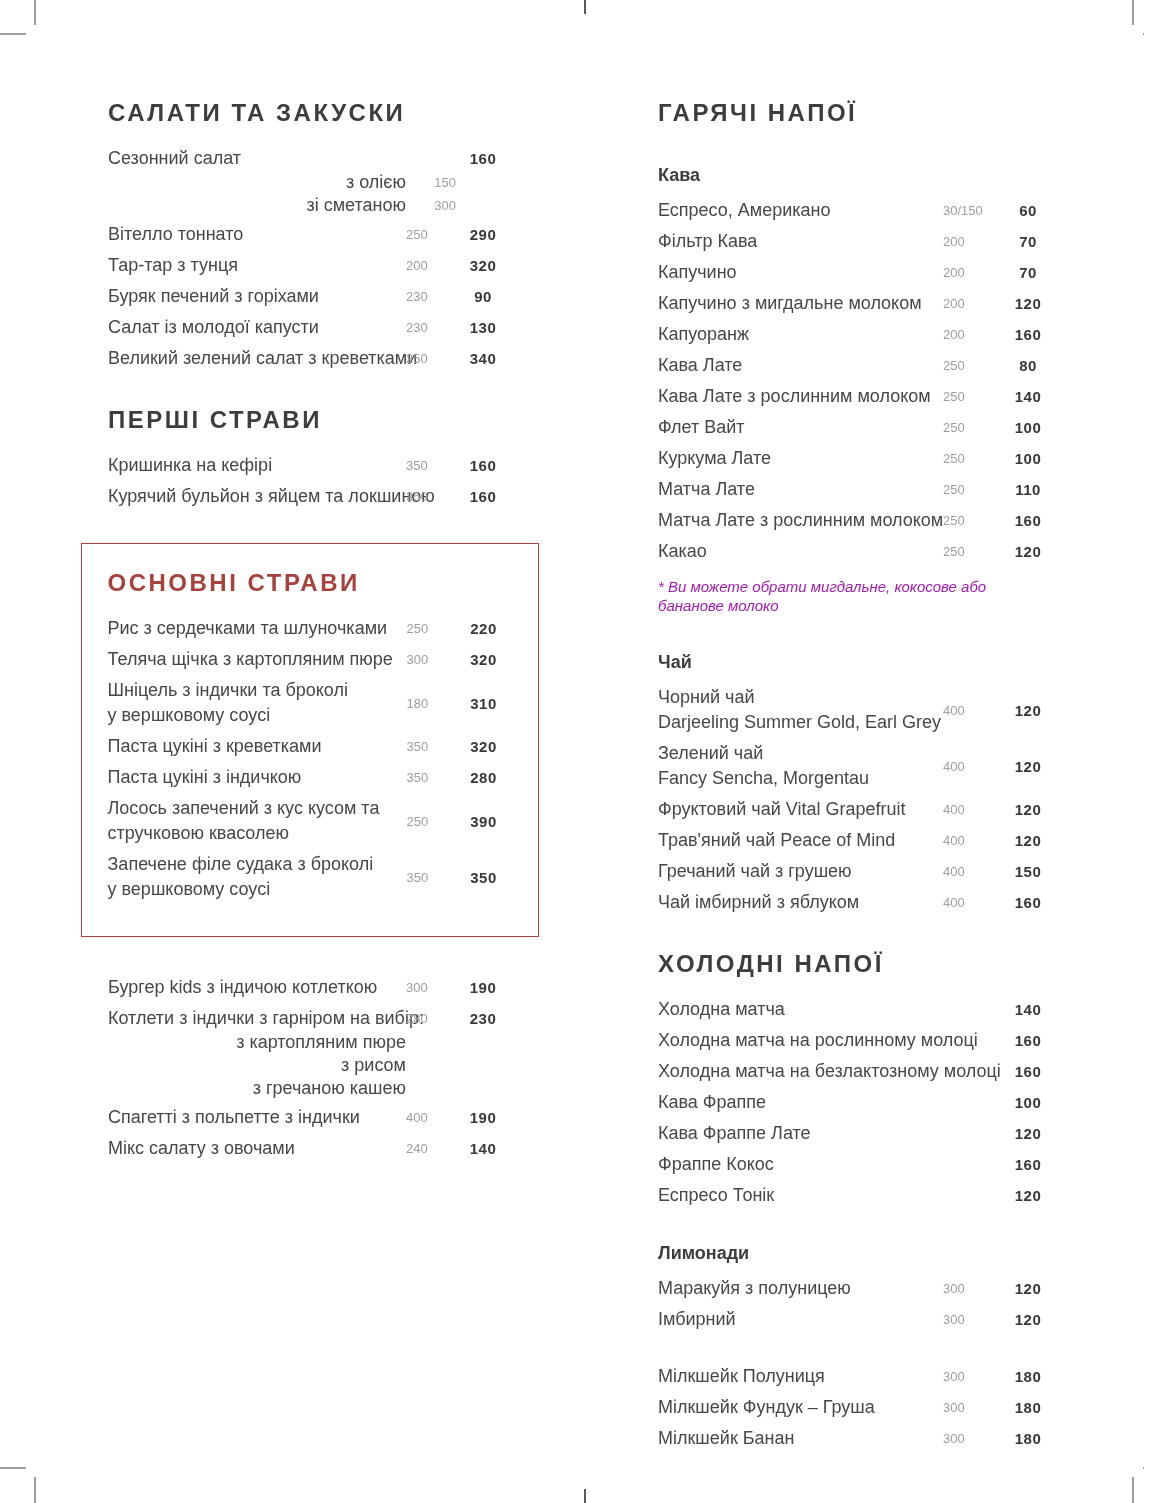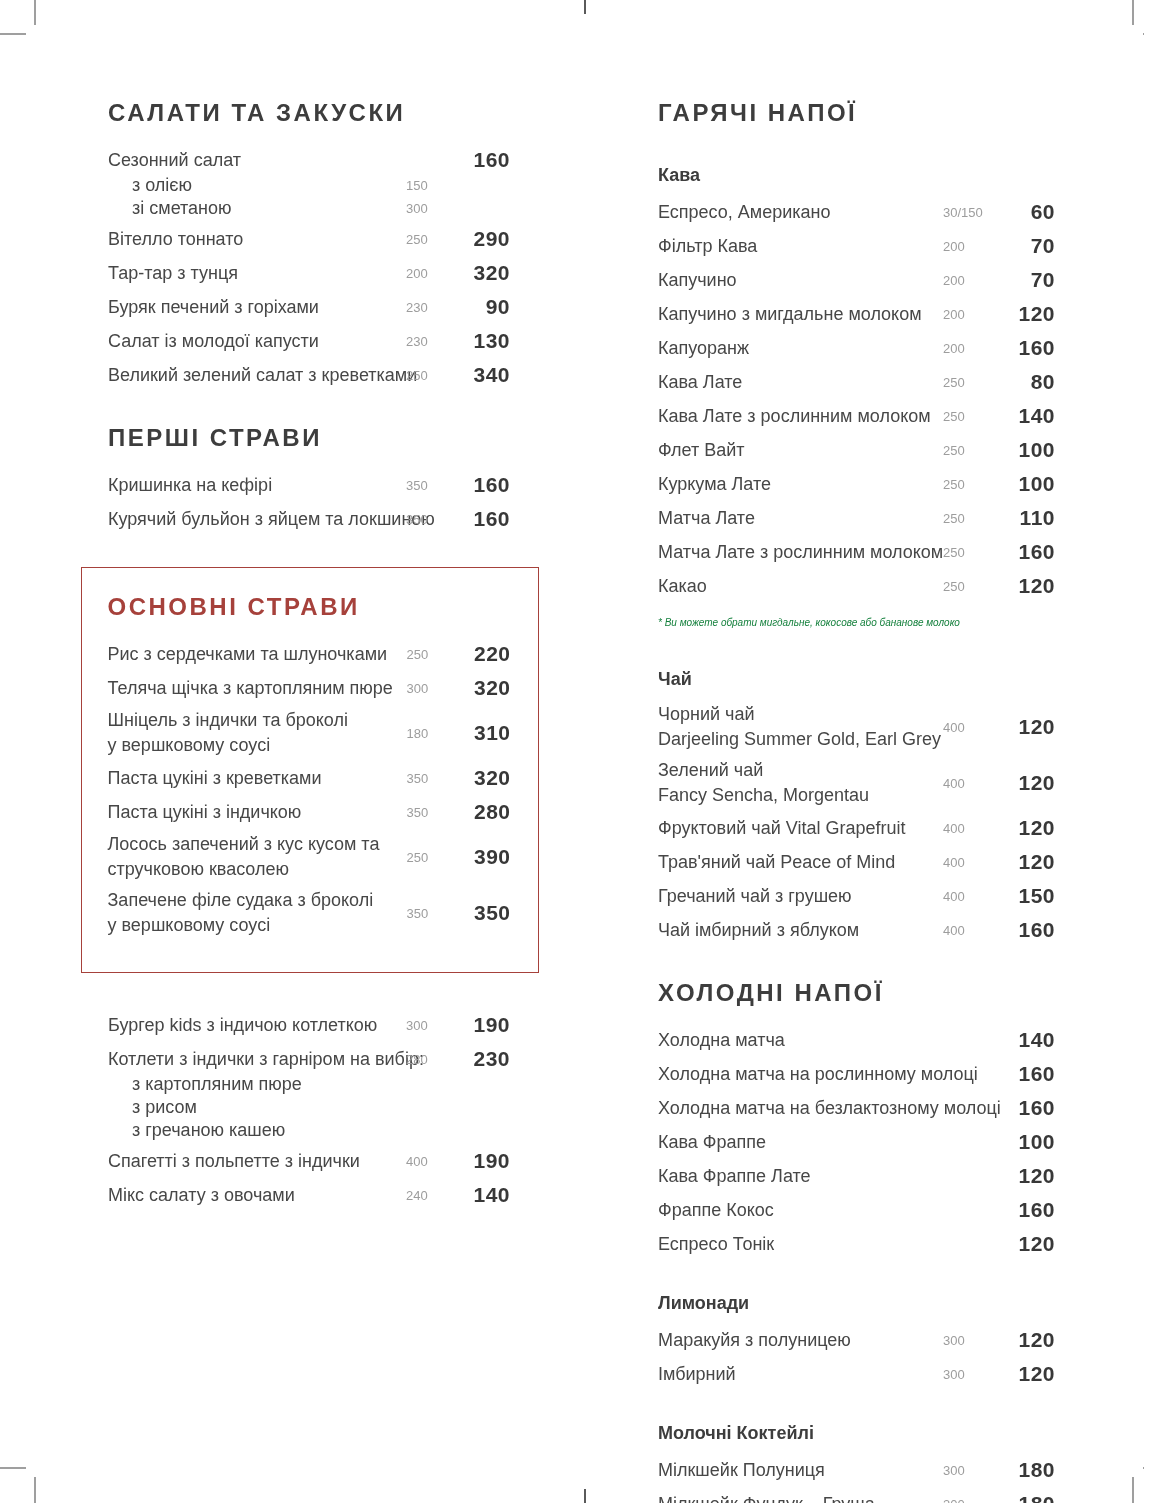--- a/index.html
+++ b/index.html
@@ -66,35 +66,35 @@
     white-space:nowrap;
   }
   .row .name .line2{margin-top:4px;}
   .row .weight{
     width:58px;flex-shrink:0;
     font-size:13px;color:var(--weight);text-align:left;
   }
   .col-left .row .weight{width:50px;}
   .row .price{
     width:54px;flex-shrink:0;
-    font-size:21px;font-weight:700;color:var(--price);text-align:right;
+    font-size:15px;font-weight:700;color:var(--price);text-align:center;
     letter-spacing:0.5px;
   }
-  .sub-row{display:flex;align-items:center;margin-bottom:2px;}
+  .sub-row{display:flex;align-items:center;margin-bottom:2px;text-align:right;}
   .sub-row .name{
     flex:1;min-width:0;padding-left:24px;
     font-size:18px;line-height:21px;color:var(--item);white-space:nowrap;
   }
   .sub-row .weight{width:58px;flex-shrink:0;font-size:13px;color:var(--weight);}
   .col-left .sub-row .weight{width:50px;}
   .sub-row .price{width:54px;flex-shrink:0;}
   .sub-group{margin-bottom:8px;}
   .note{
-    font-style:italic;font-size:10px;line-height:19px;
-    color:#15803d;margin-top:15px;
+    font-style:italic;font-size:15px;line-height:19px;
+    color:#a21caf;margin-top:15px;
   }
 </style>
 </head>
 <body>
 
 <div class="page">
 
   <div class="mark v m-tl-v"></div>
   <div class="mark h m-tl-h"></div>
   <div class="mark v center m-tc-v"></div>
@@ -486,21 +486,20 @@
         </div>
         <div class="row">
           <div class="name">
             <div class="line1">Імбирний</div>
           </div>
           <div class="weight">300</div>
           <div class="price">120</div>
         </div>
       </div>
       <div class="menu-section">
-        <div class="subsection-title">Молочні Коктейлі</div>
         <div class="row">
           <div class="name">
             <div class="line1">Мілкшейк Полуниця</div>
           </div>
           <div class="weight">300</div>
           <div class="price">180</div>
         </div>
         <div class="row">
           <div class="name">
             <div class="line1">Мілкшейк Фундук – Груша</div>

